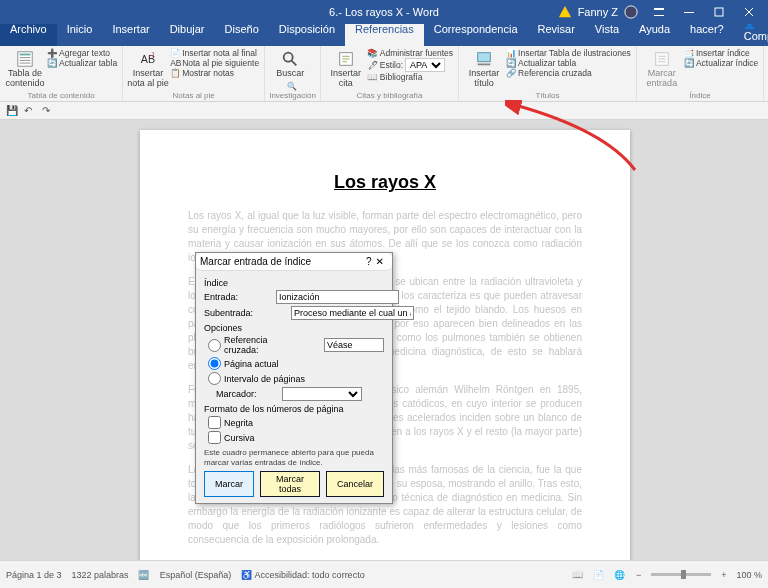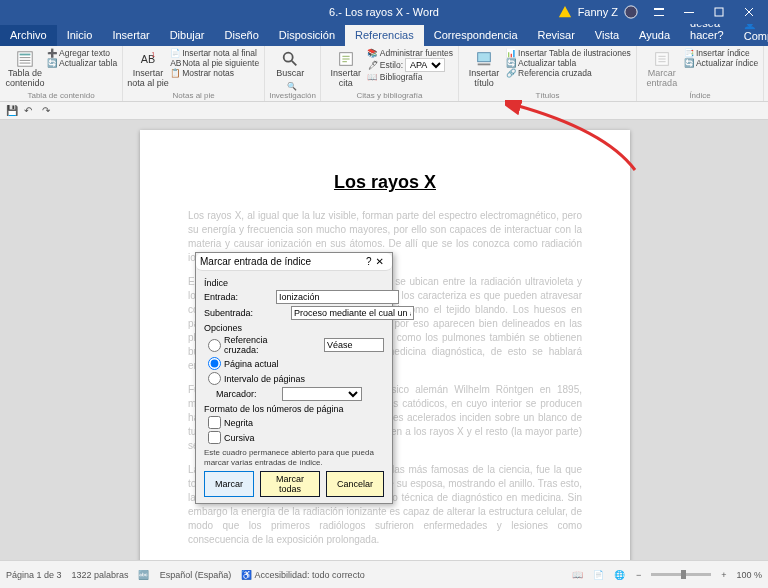--- a/index.html
+++ b/index.html
@@ -4,21 +4,21 @@
 <style>
   * { box-sizing: border-box; margin: 0; padding: 0; font-family: "Segoe UI", Tahoma, sans-serif; }
   body { background: #e6e6e6; width: 768px; height: 588px; overflow: hidden; position: relative; font-size: 10px; }
   .titlebar { background: #2b579a; height: 24px; display: flex; align-items: center; color: #fff; position: relative; }
   .titlebar .title { position: absolute; left: 50%; transform: translateX(-50%); font-size: 11px; }
   .titlebar .right { margin-left: auto; display: flex; align-items: center; gap: 6px; padding-right: 4px; font-size: 11px; }
   .titlebar .right .icon { width: 14px; height: 14px; display: inline-flex; align-items: center; justify-content: center; }
   .titlebar .winbtns { display: flex; }
   .titlebar .winbtns div { width: 30px; height: 24px; display: flex; align-items: center; justify-content: center; cursor: pointer; }
   .menubar { background: #2b579a; height: 22px; display: flex; align-items: flex-end; color: #fff; font-size: 11px; }
-  .menubar .tab { padding: 4px 10px 5px; cursor: pointer; }
+  .menubar .tab { padding: 4px 10px 11px; cursor: pointer; }
   .menubar .tab.file { background: #19478a; }
   .menubar .tab.active { background: #f3f3f3; color: #2b579a; }
   .menubar .spacer { flex: 1; }
   .menubar .share { padding: 4px 10px; cursor: pointer; }
   .ribbon { background: #f3f3f3; height: 56px; display: flex; border-bottom: 1px solid #d4d4d4; font-size: 9px; color: #444; }
   .ribbon .group { border-right: 1px solid #e0e0e0; padding: 2px 4px 0; display: flex; flex-direction: column; }
   .ribbon .group .label { text-align: center; font-size: 8px; color: #888; margin-top: auto; padding-bottom: 1px; }
   .ribbon .bigbtn { display: flex; flex-direction: column; align-items: center; justify-content: center; width: 42px; padding: 2px 0; cursor: pointer; line-height: 1.1; text-align: center; }
   .ribbon .bigbtn .icon { width: 18px; height: 18px; margin-bottom: 1px; }
   .ribbon .smallbtn { display: flex; align-items: center; gap: 2px; cursor: pointer; padding: 0 1px; white-space: nowrap; font-size: 8.5px; }

